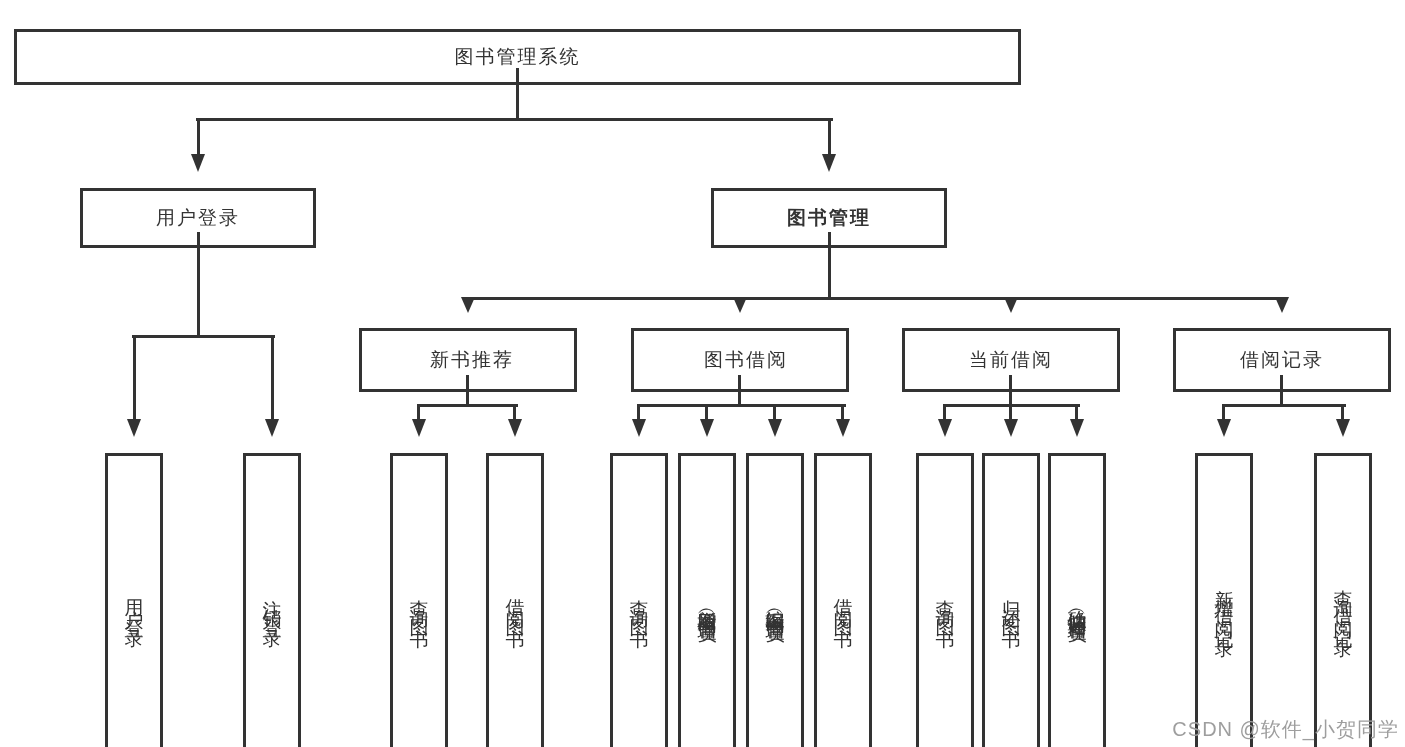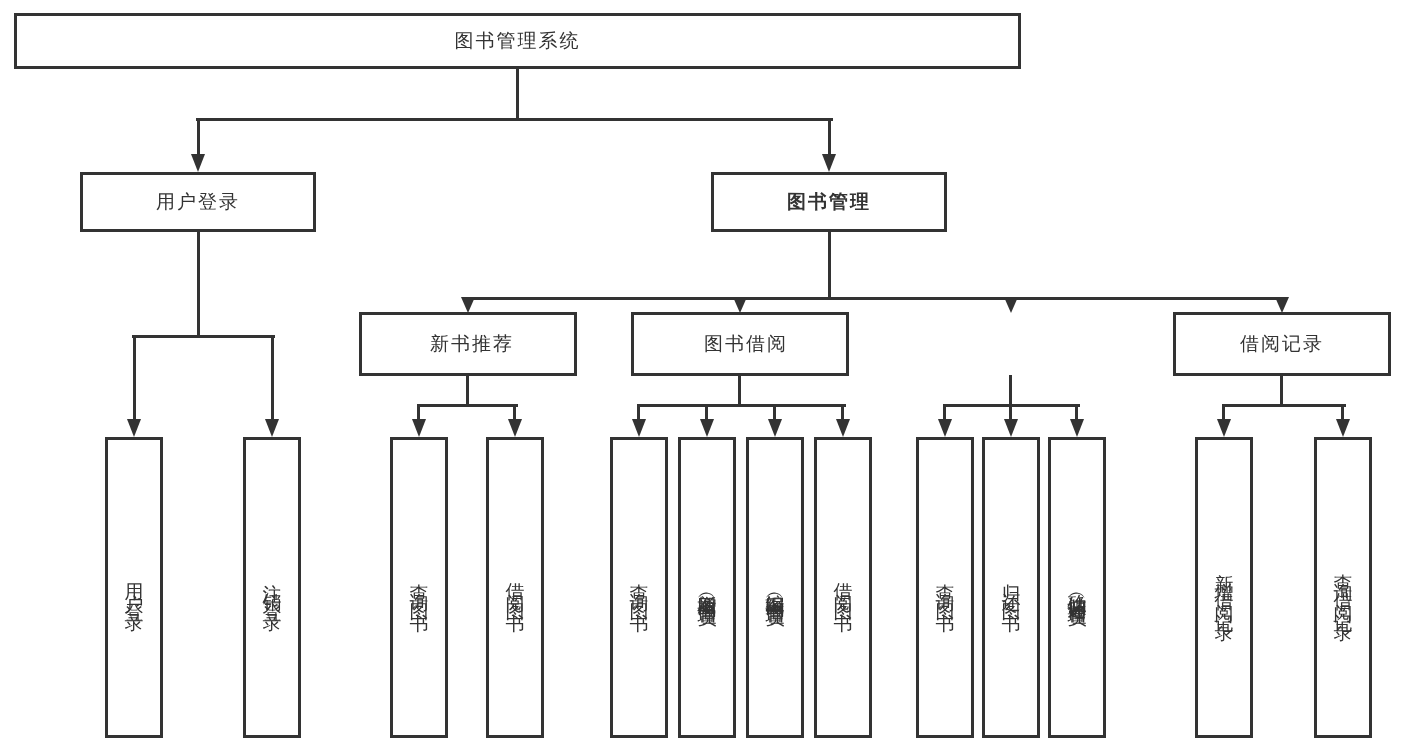--- a/index.html
+++ b/index.html
@@ -5,21 +5,21 @@
   html,body{margin:0;padding:0;background:#ffffff;}
   .canvas{
     position:relative;width:1405px;height:747px;background:#ffffff;
     font-family:"Liberation Sans","DejaVu Sans",sans-serif;
     color:var(--text,#333333);overflow:hidden;
   }
   .box{
     position:absolute;box-sizing:border-box;background:var(--box-bg,#ffffff);
     border:3px solid var(--line,#333333);
     display:flex;align-items:center;justify-content:center;
-    font-size:19px;letter-spacing:2px;text-align:center;
+    font-size:19px;letter-spacing:2px;text-align:center;margin-top:16px;
   }
   .vbox{
     writing-mode:vertical-rl;text-orientation:mixed;
     letter-spacing:10px;padding:6px 0;font-size:19px;
   }
   .vbox.tight{letter-spacing:2px;}
   .ln{position:absolute;background:var(--line,#333333);}
   .ar{
     position:absolute;width:0;height:0;
     border-left:7px solid transparent;border-right:7px solid transparent;
@@ -58,20 +58,21 @@
 
   <div class="ln" style="left:828px;top:232px;width:3px;height:66px;"></div>
   <div class="ln" style="left:466px;top:297px;width:819px;height:3px;"></div>
   <div class="ar s" style="left:461px;top:297px;"></div>
   <div class="ar s" style="left:733px;top:297px;"></div>
   <div class="ar s" style="left:1004px;top:297px;"></div>
   <div class="ar s" style="left:1275px;top:297px;"></div>
 
   <div class="box" style="left:359px;top:312px;width:218px;height:64px;padding-left:8px;">新书推荐</div>
   <div class="box" style="left:631px;top:312px;width:218px;height:64px;padding-left:12px;">图书借阅</div>
+  <div class="box" style="left:902px;top:312px;width:218px;height:64px;">当前借阅</div>
   <div class="box" style="left:1173px;top:312px;width:218px;height:64px;">借阅记录</div>
 
   <div class="ln" style="left:466px;top:375px;width:3px;height:31px;"></div>
   <div class="ln" style="left:417px;top:404px;width:101px;height:3px;"></div>
   <div class="ln" style="left:417px;top:404px;width:3px;height:17px;"></div>
   <div class="ar" style="left:412px;top:419px;"></div>
   <div class="ln" style="left:513px;top:404px;width:3px;height:17px;"></div>
   <div class="ar" style="left:508px;top:419px;"></div>
 
   <div class="ln" style="left:738px;top:375px;width:3px;height:31px;"></div>
@@ -112,14 +113,15 @@
   <div class="box vbox tight" style="left:746px;top:437px;width:58px;height:301px;">编辑图书（管理员）</div>
   <div class="box vbox" style="left:814px;top:437px;width:58px;height:301px;">借阅图书</div>
 
   <div class="box vbox" style="left:916px;top:437px;width:58px;height:301px;">查询图书</div>
   <div class="box vbox" style="left:982px;top:437px;width:58px;height:301px;">归还图书</div>
   <div class="box vbox tight" style="left:1048px;top:437px;width:58px;height:301px;">确认归还（管理员）</div>
 
   <div class="box vbox" style="left:1195px;top:437px;width:58px;height:301px;">新增借阅记录</div>
   <div class="box vbox" style="left:1314px;top:437px;width:58px;height:301px;">查询借阅记录</div>
 
+  <div class="wm">CSDN @软件_小贺同学</div>
 
 </div>
 
 </body></html>

